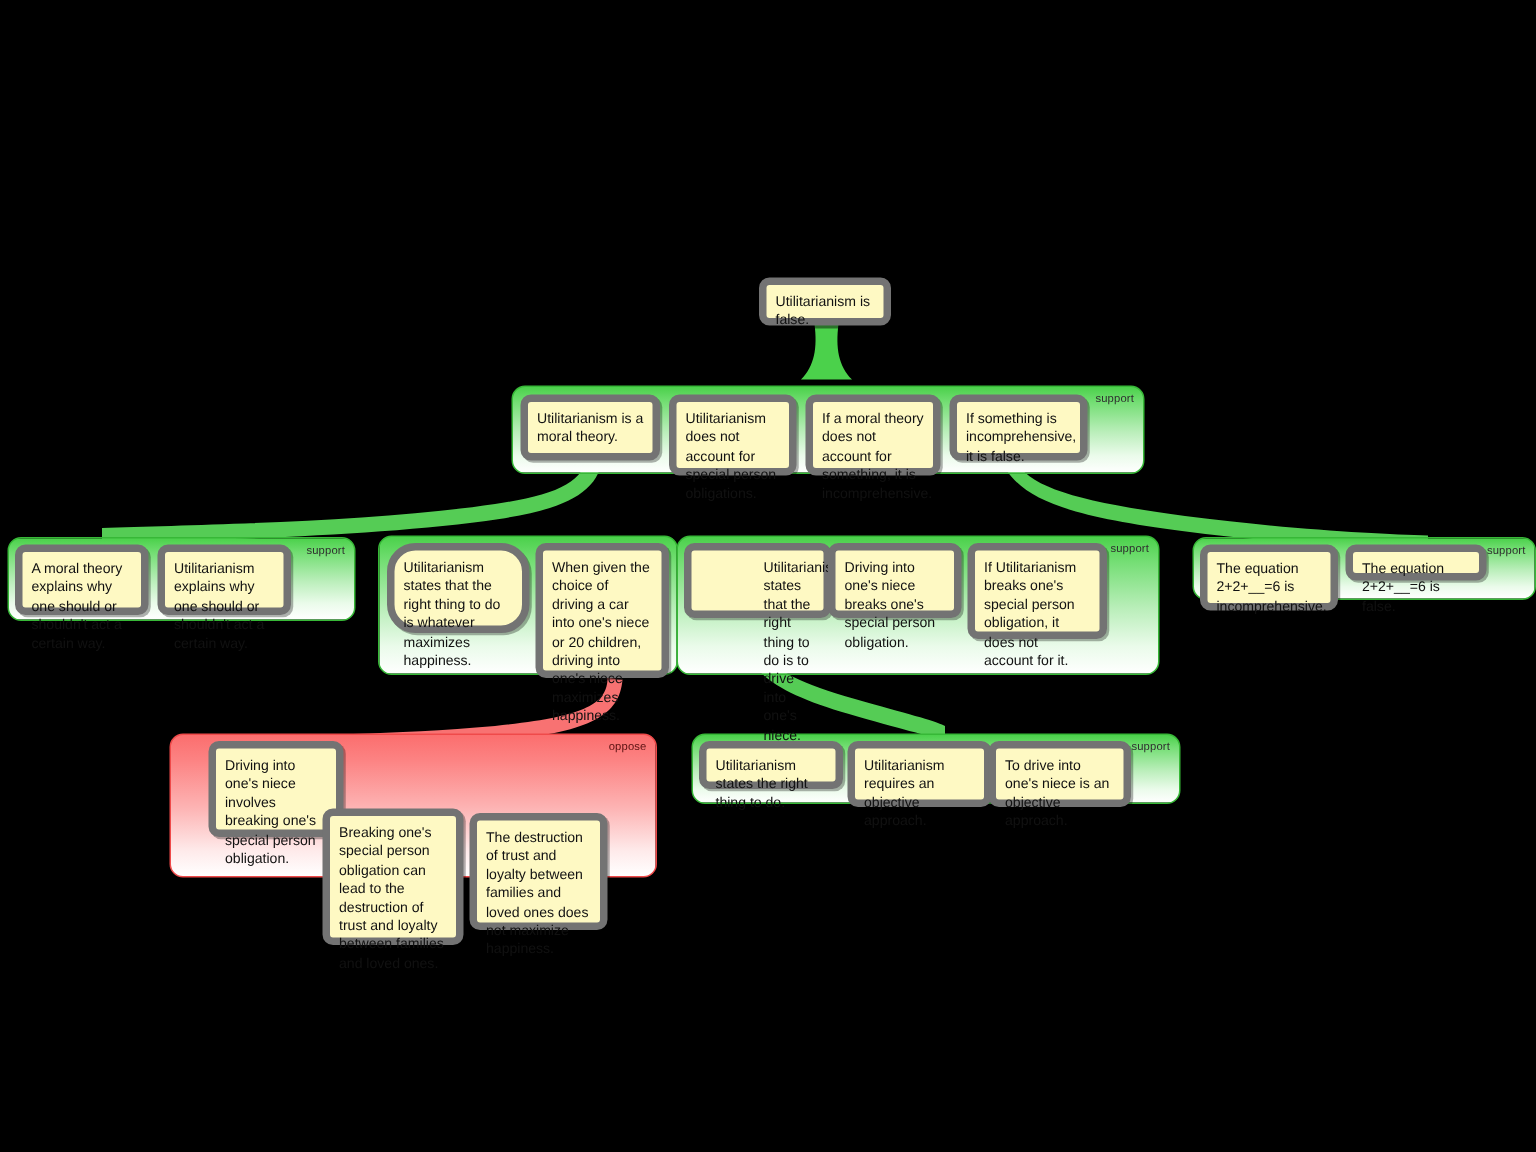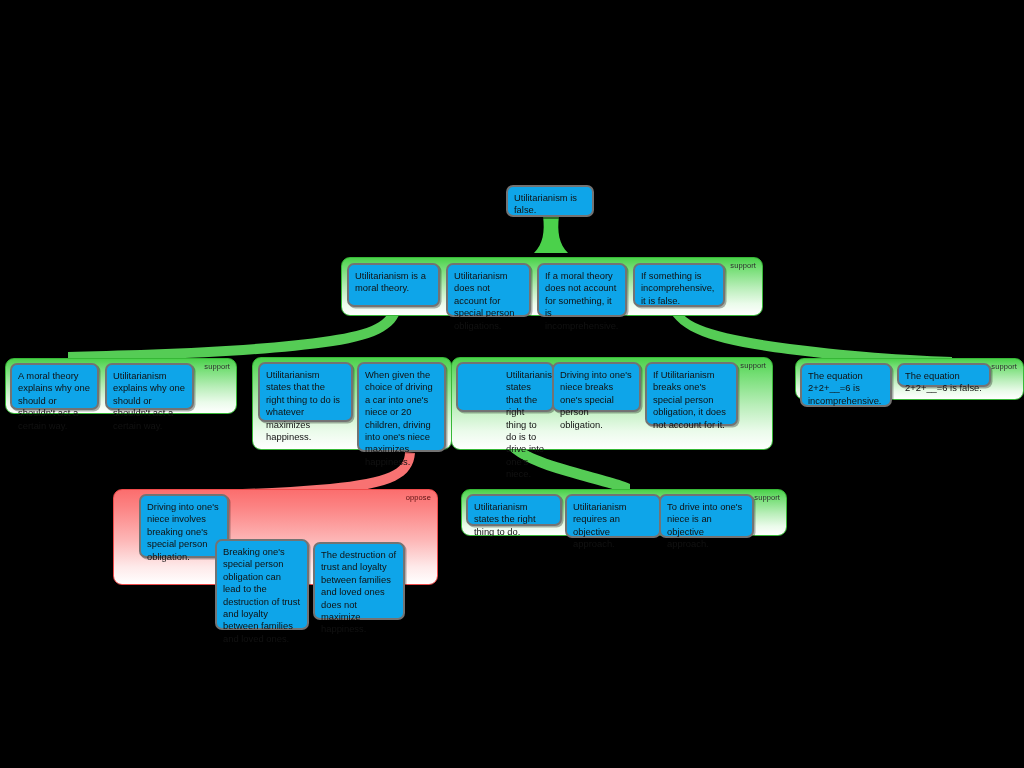--- a/index.html
+++ b/index.html
@@ -49,22 +49,22 @@
     letter-spacing: 0.1px;
     line-height: 9px;
   }
   .group.oppose .group-label {
     color: #5a1111;
   }
   
   .node {
     position: absolute;
     box-sizing: border-box;
-    background: #0ea5e9;
-    border: 2px solid #737373;
+    background: #fef9c3;
+    border: 5px solid #737373;
     border-radius: 7px;
     padding: 5px 6px 4px 6px;
     font-size: 9.4px;
     line-height: 12.4px;
     color: #111111;
     z-index: 3;
     box-shadow: 1.5px 1.5px 0 rgba(0,0,0,0.30);
   }
   
   .node.root {
@@ -119,21 +119,21 @@
   <div class="node" style="left:10px; top:363px; width:89px; height:47px;">
     <span>A moral theory explains why one should or shouldn't act a certain way.</span>
   </div>
   <div class="node" style="left:105px; top:363px; width:89px; height:47px;">
     <span>Utilitarianism explains why one should or shouldn't act a certain way.</span>
   </div>
 
   <div class="group support" style="left:252px; top:357px; width:200px; height:93px;">
     <span class="group-label"></span>
   </div>
-  <div class="node" style="left:258px; top:362px; width:95px; height:60px;">
+  <div class="node" style="left:258px; top:362px; width:95px; height:60px;border-radius:19px;">
     <span>Utilitarianism states that the right thing to do is whatever maximizes happiness.</span>
   </div>
   <div class="node" style="left:357px; top:362px; width:89px; height:90px;">
     <span>When given the choice of driving a car into one's niece or 20 children, driving into one's niece maximizes happiness.</span>
   </div>
 
   <div class="group support" style="left:451px; top:357px; width:322px; height:93px;">
     <span class="group-label">support</span>
   </div>
   <div class="node" style="left:456px; top:362px; width:98px; height:50px;padding-left:48px;">

